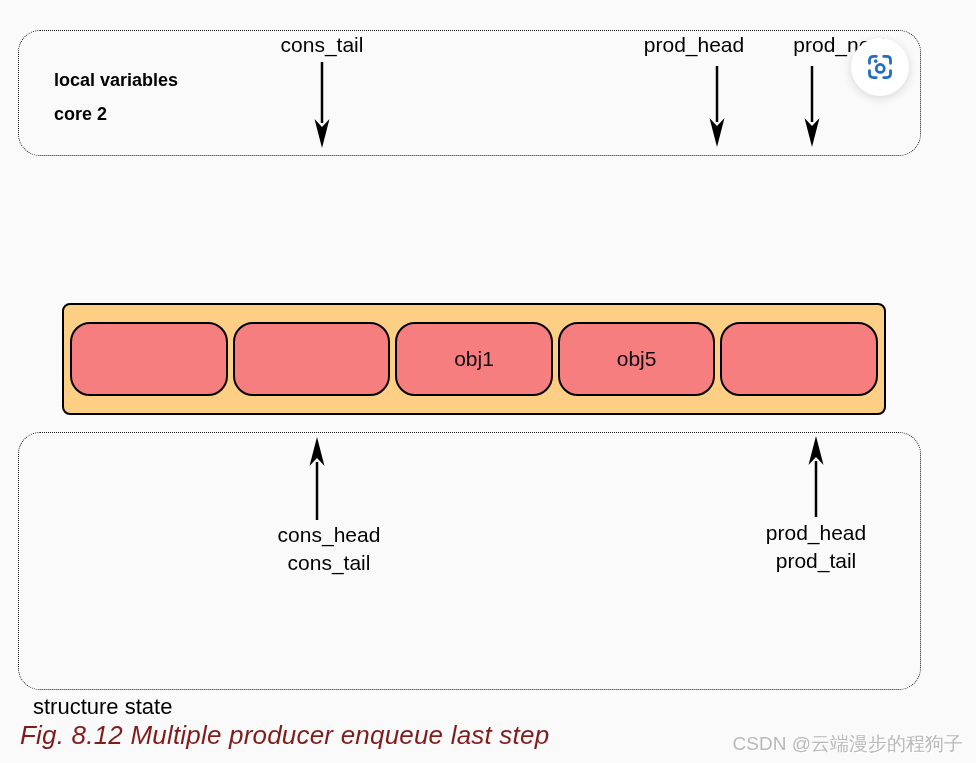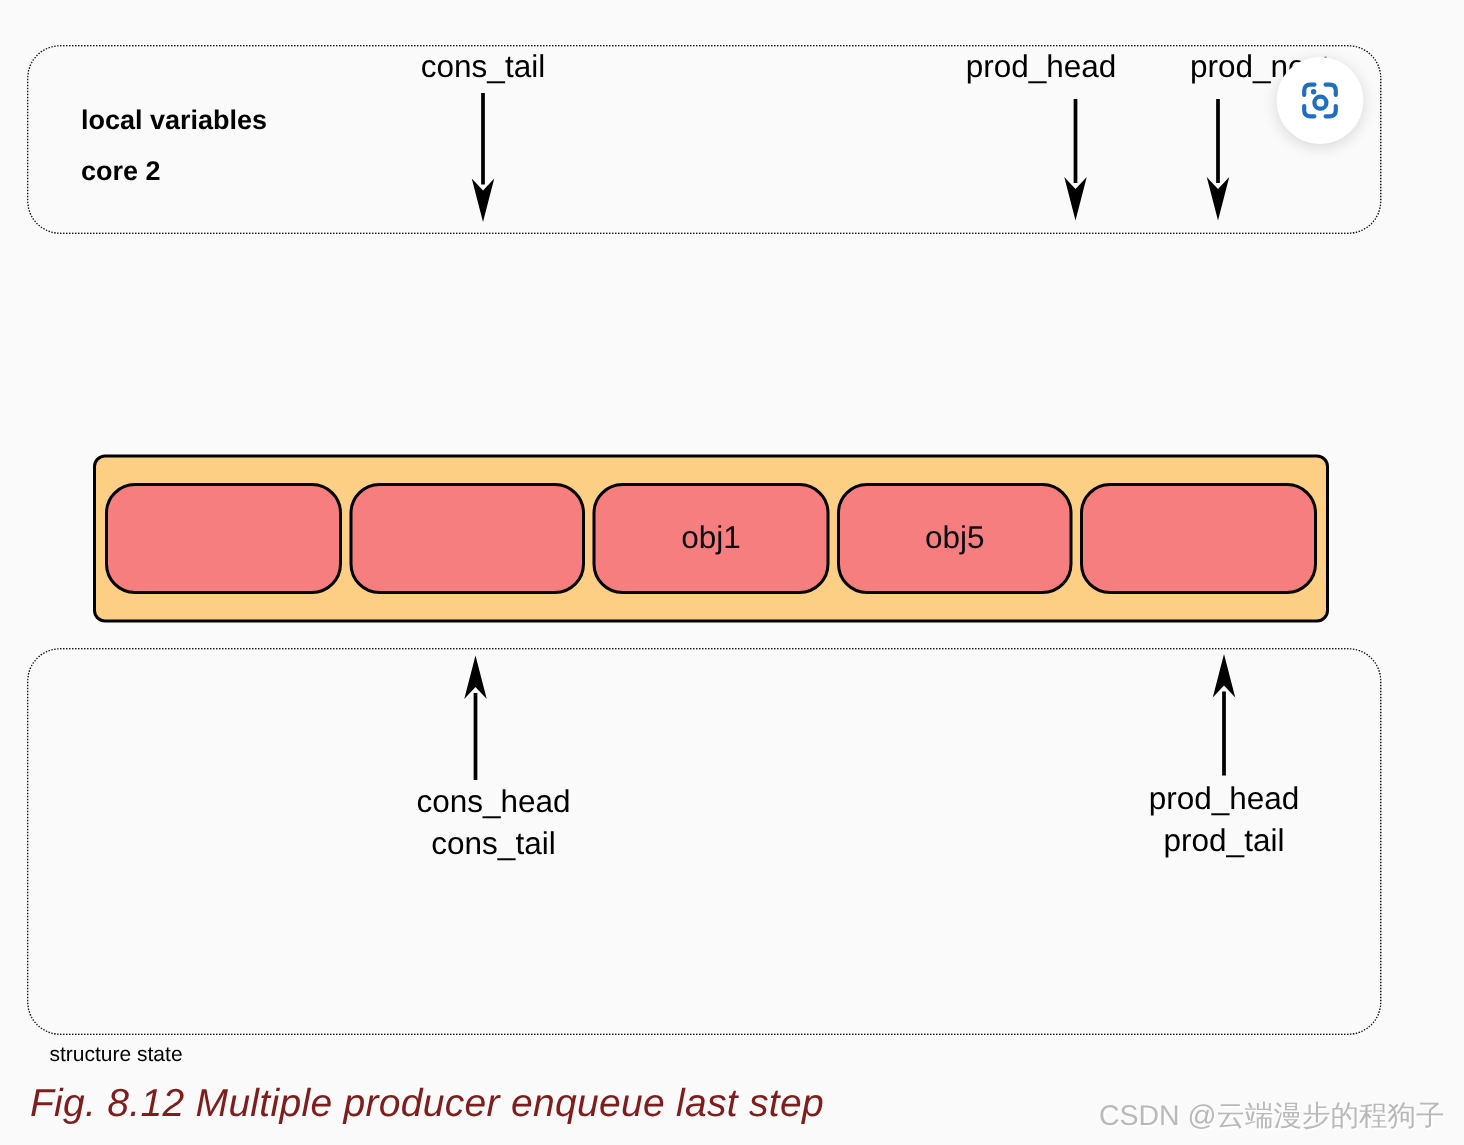--- a/index.html
+++ b/index.html
@@ -74,21 +74,21 @@
     display: flex;
     align-items: center;
     justify-content: center;
     font-size: 21px;
     color: #0b0b14;
   }
 
   .structure-state-label {
     position: absolute;
     left: 33px; top: 694px;
-    font-size: 14px;
+    font-size: 22px;
     color: #000;
   }
   .figure-caption {
     position: absolute;
     left: 20px; top: 720px;
     font-size: 26px;
     font-style: italic;
     color: #7f1d1d;
     letter-spacing: 0.2px;
   }

